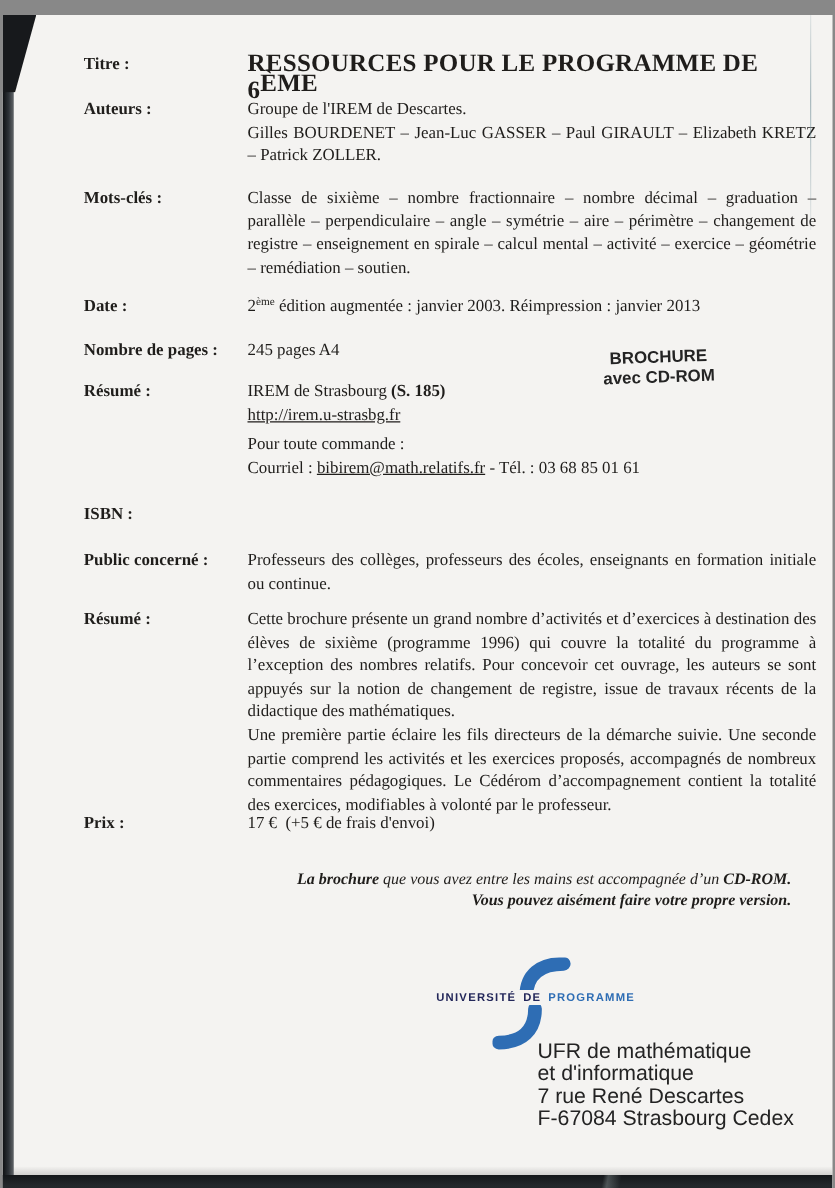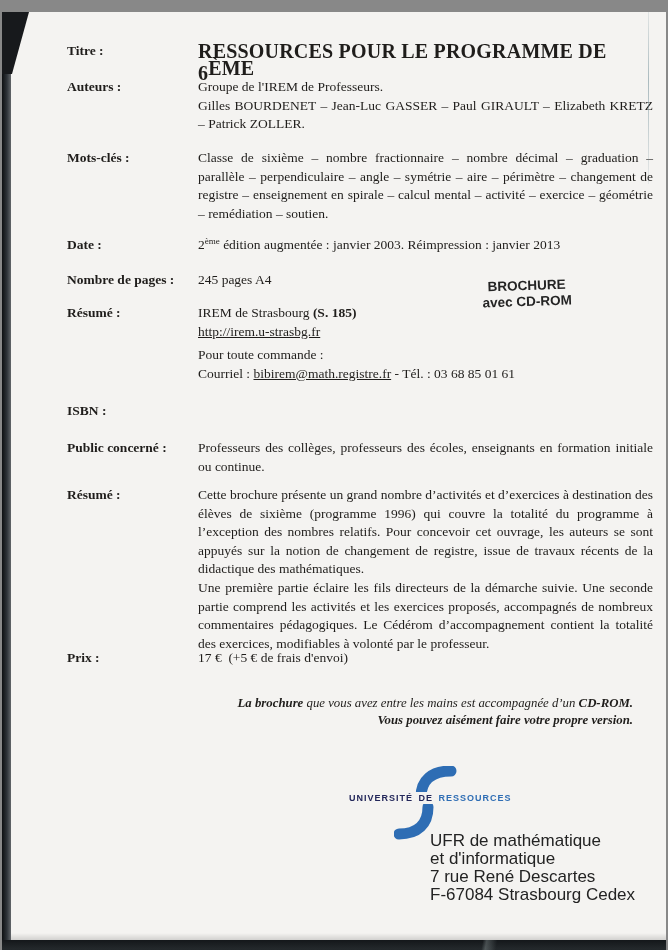--- a/index.html
+++ b/index.html
@@ -73,21 +73,21 @@
   <div class="row" style="top:30px;">
     <div class="lbl">Titre :</div>
     <div class="val">
       <span class="title-main">RESSOURCES POUR LE PROGRAMME DE 6</span><span class="title-main sup">ÈME</span>
     </div>
   </div>
 
   <div class="row" style="top:66px;">
     <div class="lbl">Auteurs :</div>
     <div class="val">
-      <div>Groupe de l'IREM de Professeurs.</div>
+      <div>Groupe de l'IREM de Descartes.</div>
       <div class="just">Gilles BOURDENET – Jean-Luc GASSER – Paul GIRAULT – Elizabeth KRETZ – Patrick ZOLLER.</div>
     </div>
   </div>
 
   <div class="row" style="top:137px;">
     <div class="lbl">Mots-clés :</div>
     <div class="val just">Classe de sixième – nombre fractionnaire – nombre décimal – graduation – parallèle – perpendiculaire – angle – symétrie – aire – périmètre – changement de registre – enseignement en spirale – calcul mental – activité – exercice – géométrie – remédiation – soutien.</div>
   </div>
 
   <div class="row" style="top:224px;">
@@ -111,21 +111,21 @@
     <div class="lbl">Résumé :</div>
     <div class="val">
       <div>
         <span>IREM de Strasbourg </span><span class="b">(S. 185)</span>
       </div>
       <div>
         <span class="link">http://irem.u-strasbg.fr</span>
       </div>
       <div class="gap-top">Pour toute commande :</div>
       <div>
-        <span>Courriel : </span><span class="link">bibirem@math.registre.fr</span><span> - Tél. : 03 68 85 01 61</span>
+        <span>Courriel : </span><span class="link">bibirem@math.relatifs.fr</span><span> - Tél. : 03 68 85 01 61</span>
       </div>
     </div>
   </div>
 
   <div class="row" style="top:390px;">
     <div class="lbl">ISBN :</div>
   </div>
 
   <div class="row" style="top:427px;">
     <div class="lbl">Public concerné :</div>
@@ -150,21 +150,21 @@
       <span class="b">La </span><span class="b">brochure</span><span> que vous avez entre les mains est accompagnée d’un </span><span class="b">CD-ROM.</span>
     </div>
     <div class="b">Vous pouvez aisément faire votre propre version.</div>
   </div>
 
   <svg class="logo-s" width="66" height="74" viewBox="0 0 66 74">
     <path d="M 27 31 C 27 14, 38 5, 57 5" fill="none" stroke="#2e6db4" stroke-width="11" stroke-linecap="round"></path>
     <path d="M 34 41 C 34 58, 24 68, 5 68" fill="none" stroke="#2e6db4" stroke-width="11" stroke-linecap="round"></path>
   </svg>
   <div class="logo-text">
-    <span style="color:#23275a;">UNIVERSITÉ DE </span><span style="color:#2e6db4;">RESSOURCES</span>
+    <span style="color:#23275a;">UNIVERSITÉ DE </span><span style="color:#2e6db4;">PROGRAMME</span>
   </div>
 
   <div class="address">
     <div>UFR de mathématique</div>
     <div>et d'informatique</div>
     <div>7 rue René Descartes</div>
     <div>F-67084 Strasbourg Cedex</div>
   </div>
 
 </div>

